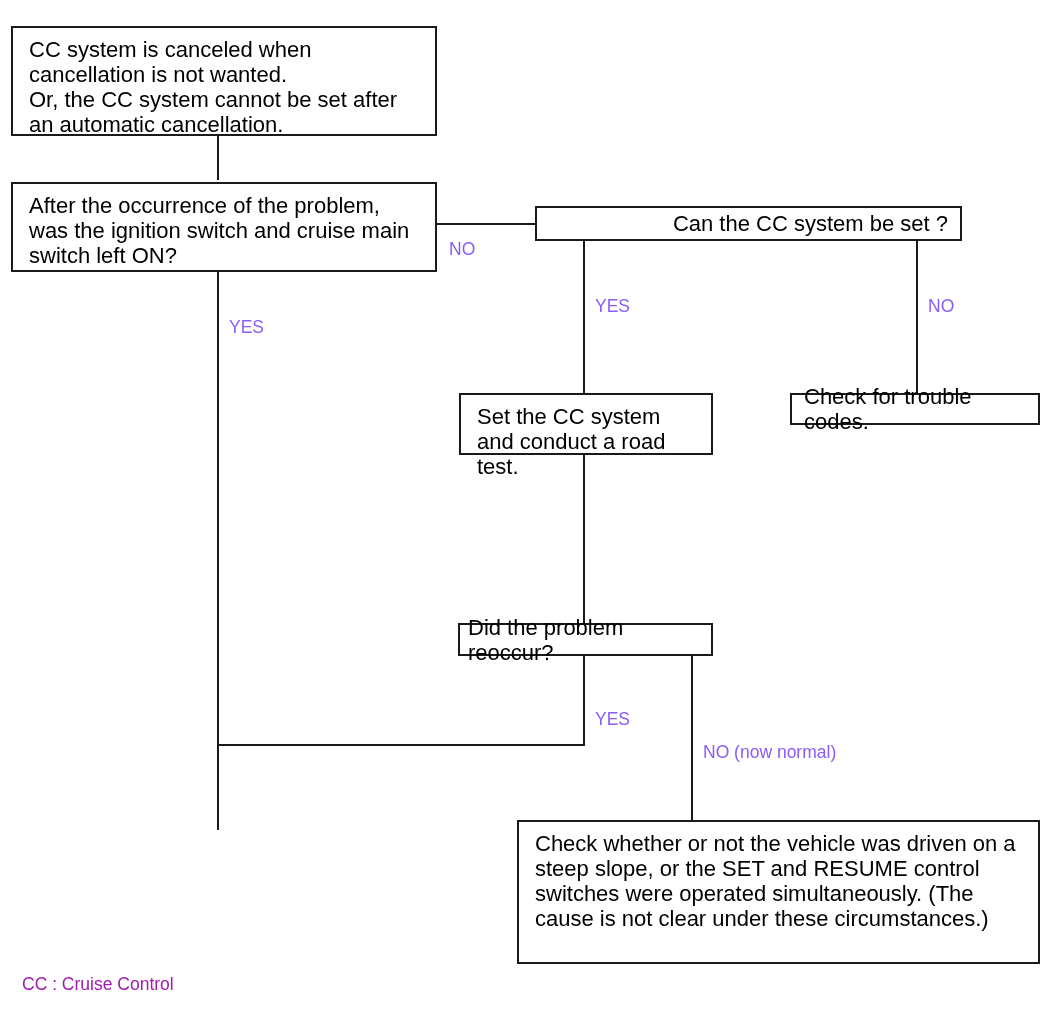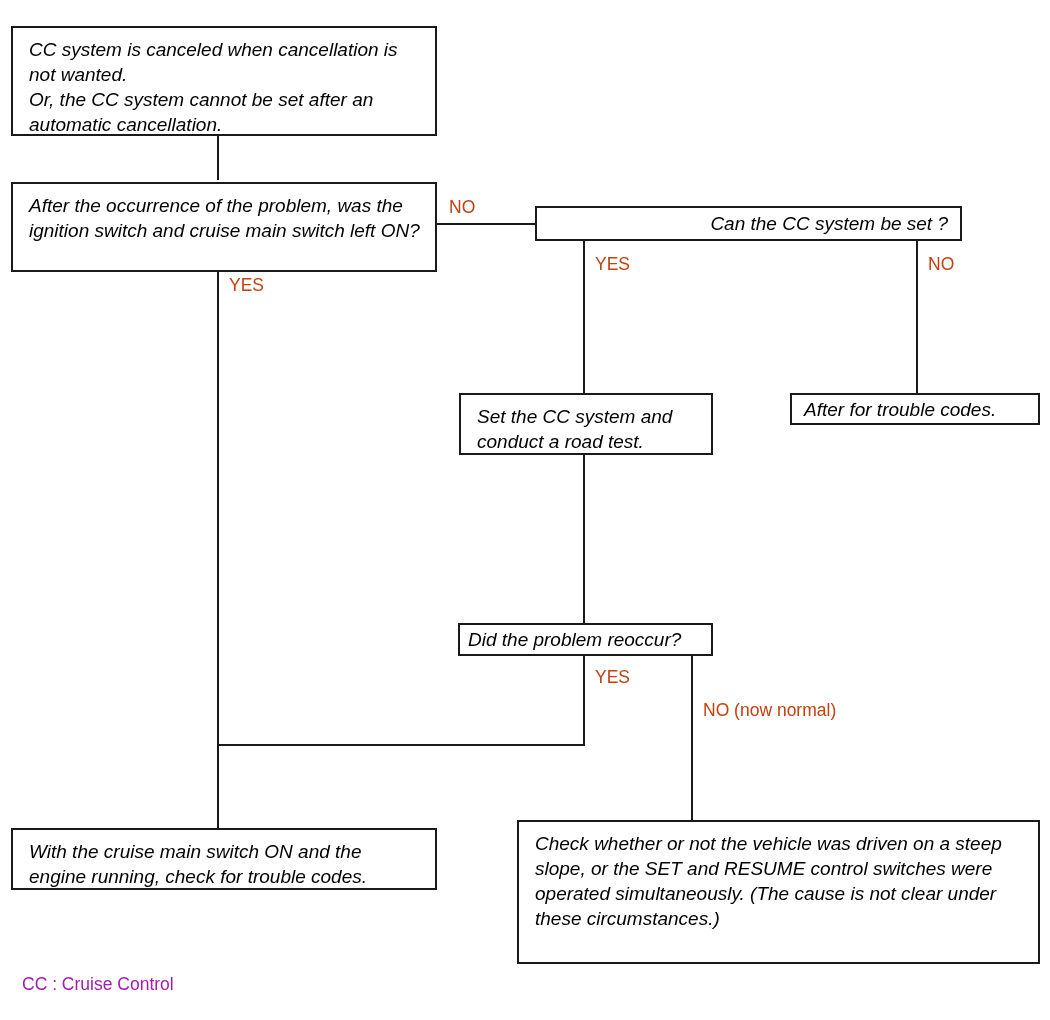--- a/index.html
+++ b/index.html
@@ -17,25 +17,24 @@
     width: 1050px;
     height: 1020px;
     background: #ffffff;
     overflow: hidden;
   }
   .node {
     position: absolute;
     box-sizing: border-box;
     border: 2px solid #1a1a1a;
     background: #ffffff;
-    font-size: 19px;
+    font-size: 22px;
     line-height: 25px;
     color: #000000;
     z-index: 3;
-    font-style: italic;
   }
   .node .node-text {
     display: block;
     white-space: pre-line;
   }
   .node.pad {
     padding: 9px 14px 10px 16px;
   }
   .node.center {
     display: flex;
@@ -53,23 +52,24 @@
     position: absolute;
     background: #1a1a1a;
     z-index: 1;
   }
   .edge.v { width: 2px; }
   .edge.h { height: 2px; }
   .edge-label {
     position: absolute;
     font-size: 17.5px;
     line-height: 20px;
-    color: #c2410c;
+    color: #8b5cf6;
     white-space: nowrap;
     z-index: 2;
+    margin-top: 42px;
   }
   .footnote {
     position: absolute;
     font-size: 17.5px;
     line-height: 22px;
     color: #a21caf;
     white-space: nowrap;
     z-index: 2;
   }
 </style>
@@ -119,30 +119,27 @@
 
   <div class="node center" style="left:535px; top:206px; width:427px; height:35px;">
     <span class="node-text">Can the CC system be set ?</span>
   </div>
 
   <div class="node pad" style="left:459px; top:393px; width:254px; height:62px;">
     <span class="node-text">Set the CC system and conduct a road test.</span>
   </div>
 
   <div class="node centerline" style="left:790px; top:393px; width:250px; height:32px;">
-    <span class="node-text">After for trouble codes.</span>
+    <span class="node-text">Check for trouble codes.</span>
   </div>
 
   <div class="node centerline" style="left:458px; top:623px; width:255px; height:33px;padding-left:8px;">
     <span class="node-text">Did the problem reoccur?</span>
   </div>
 
-  <div class="node pad" style="left:11px; top:828px; width:426px; height:62px;">
-    <span class="node-text">With the cruise main switch ON and the engine running, check for trouble codes.</span>
-  </div>
 
   <div class="node pad" style="left:517px; top:820px; width:523px; height:144px;">
     <span class="node-text">Check whether or not the vehicle was driven on a steep slope, or the SET and RESUME control switches were operated simultaneously. (The cause is not clear under these circumstances.)</span>
   </div>
 
   <span class="footnote" style="left:22px; top:973px;">CC : Cruise Control</span>
 
 </div>
 
 </body></html>

